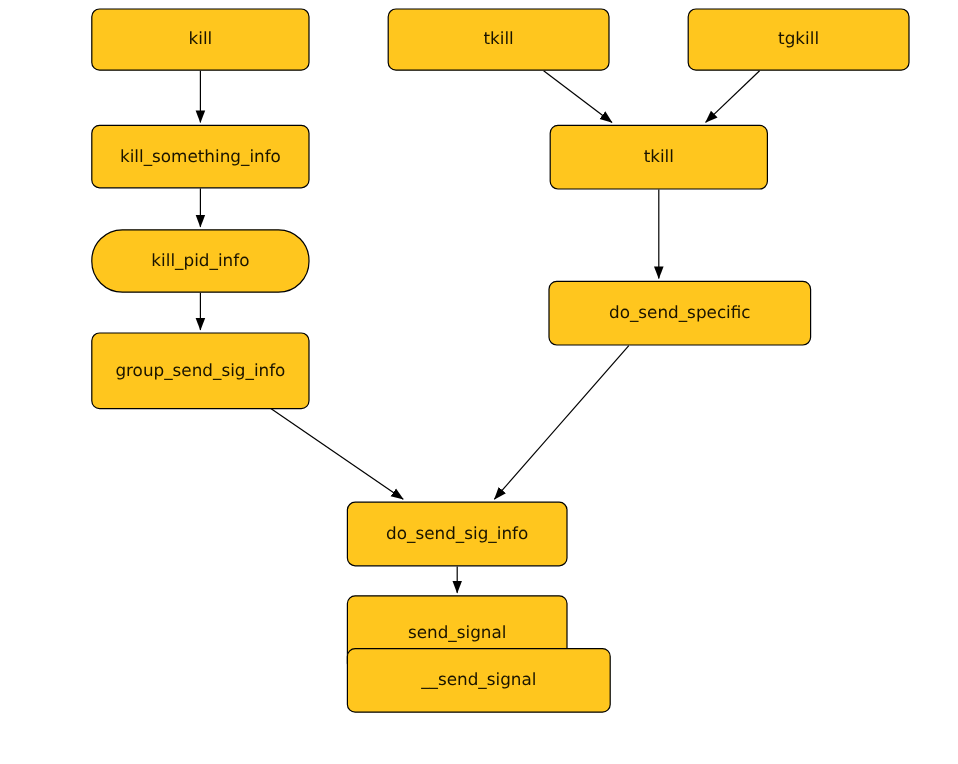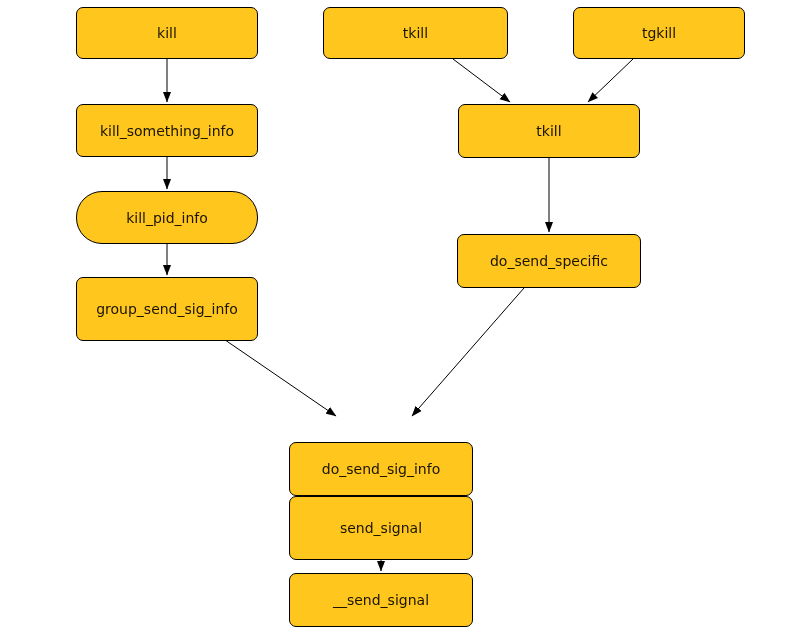--- a/index.html
+++ b/index.html
@@ -59,20 +59,20 @@
         <line x1="381" y1="472" x2="381" y2="494" stroke="#000000" stroke-width="1" marker-end="url(#arrowhead)"></line>
         <line x1="381" y1="550" x2="381" y2="571" stroke="#000000" stroke-width="1" marker-end="url(#arrowhead)"></line>
       </g>
   </svg>
   <div>
       <div class="node" style="left: 76px; top: 7px; width: 182px; height: 52px;">kill</div>
       <div class="node" style="left: 76px; top: 104px; width: 182px; height: 53px; text-align: center;">kill_something_info</div>
       <div class="node" style="left: 76px; top: 191px; width: 182px; height: 53px; border-radius: 26px;">kill_pid_info</div>
       <div class="node" style="left: 76px; top: 277px; width: 182px; height: 64px;">group_send_sig_info</div>
       <div class="node" style="left: 323px; top: 7px; width: 185px; height: 52px;">tkill</div>
-      <div class="node" style="left: 573px; top: 7px; width: 172px; height: 52px;">tgkill</div>
+      <div class="node" style="left: 573px; top: 7px; width: 185px; height: 52px;">tgkill</div>
       <div class="node" style="left: 458px; top: 104px; width: 182px; height: 54px;">tkill</div>
-      <div class="node" style="left: 457px; top: 234px; width: 184px; height: 54px; text-align: right;">do_send_specific</div>
-      <div class="node" style="left: 289px; top: 418px; width: 184px; height: 54px; margin-top: 24px;">do_send_sig_info</div>
+      <div class="node" style="left: 457px; top: 234px; width: 219px; height: 54px; text-align: right;">do_send_specific</div>
+      <div class="node" style="left: 289px; top: 418px; width: 184px; height: 54px;">do_send_sig_info</div>
       <div class="node" style="left: 289px; top: 496px; width: 184px; height: 64px;">send_signal</div>
-      <div class="node" style="left: 289px; top: 573px; width: 184px; height: 54px;">__send_signal</div>
+      <div class="node" style="left: 289px; top: 540px; width: 220px; height: 54px;">__send_signal</div>
     </div>
 </div>
 
 </body></html>

